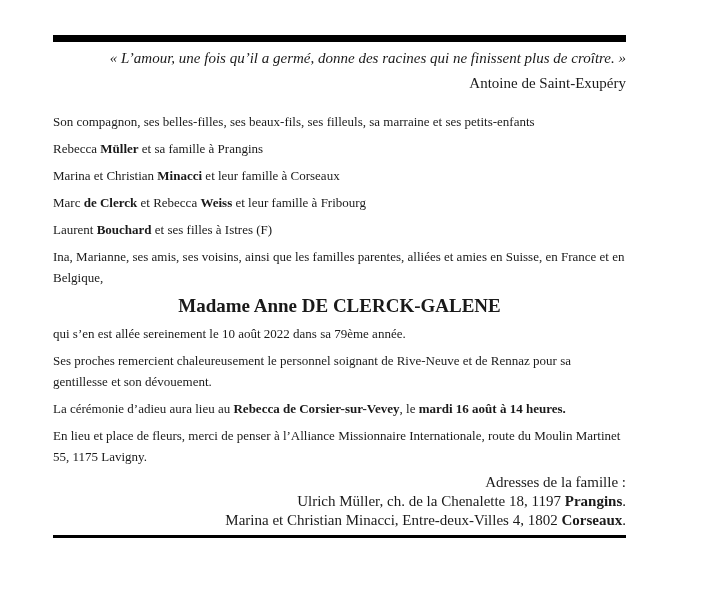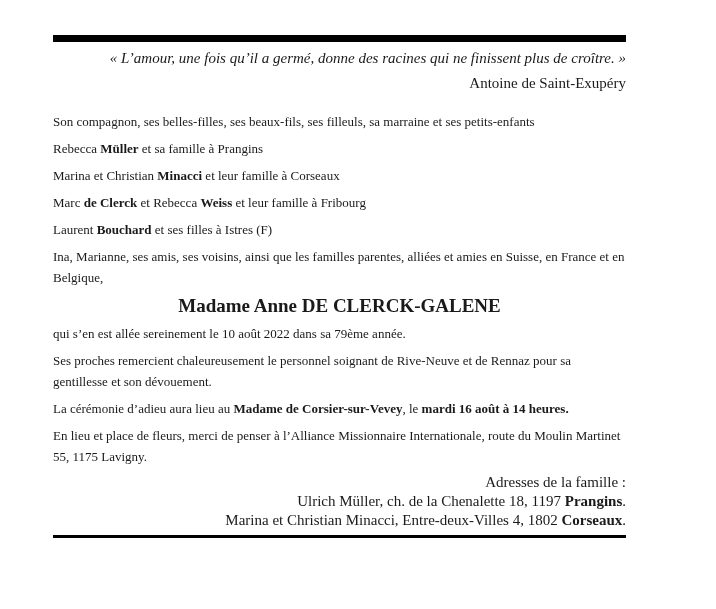--- a/index.html
+++ b/index.html
@@ -87,21 +87,21 @@
 
     <p class="para">Ina, Marianne, ses amis, ses voisins, ainsi que les familles parentes, alliées et amies en Suisse, en France et en Belgique,</p>
 
 
     <p class="deceased-name">Madame Anne DE CLERCK-GALENE</p>
 
     <p class="para">qui s’en est allée sereinement le 10 août 2022 dans sa 79ème année.</p>
 
     <p class="para">Ses proches remercient chaleureusement le personnel soignant de Rive-Neuve et de Rennaz pour sa gentillesse et son dévouement.</p>
 
-    <p class="para"><span>La cérémonie d’adieu aura lieu au </span><span class="b">Madame de Corsier-sur-Vevey</span><span>, le </span><span class="b">mardi 16 août à 14 heures.</span></p>
+    <p class="para"><span>La cérémonie d’adieu aura lieu au </span><span class="b">Rebecca de Corsier-sur-Vevey</span><span>, le </span><span class="b">mardi 16 août à 14 heures.</span></p>
 
     <p class="para">En lieu et place de fleurs, merci de penser à l’Alliance Missionnaire Internationale, route du Moulin Martinet 55, 1175 Lavigny.</p>
 
     <div class="addresses">
       <div>Adresses de la famille :</div>
       <div><span>Ulrich Müller, ch. de la Chenalette 18, 1197 </span><span class="b">Prangins</span><span>.</span></div>
       <div><span>Marina et Christian Minacci, Entre-deux-Villes 4, 1802 </span><span class="b">Corseaux</span><span>.</span></div>
     </div>
 
     <div class="rule-bottom"></div>

